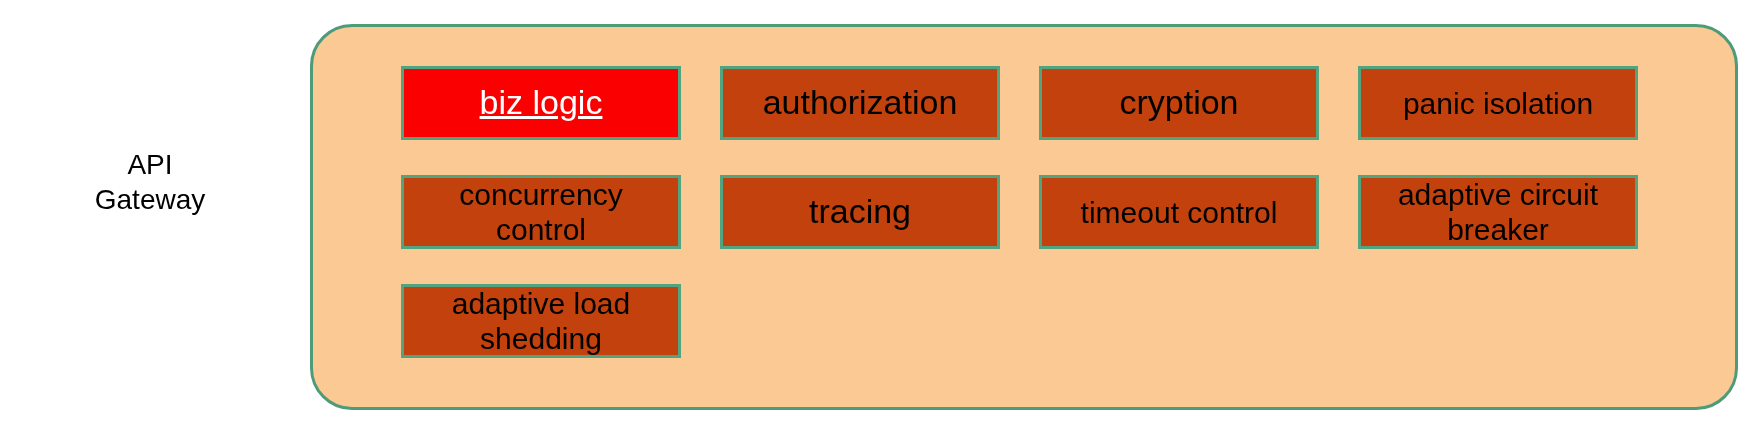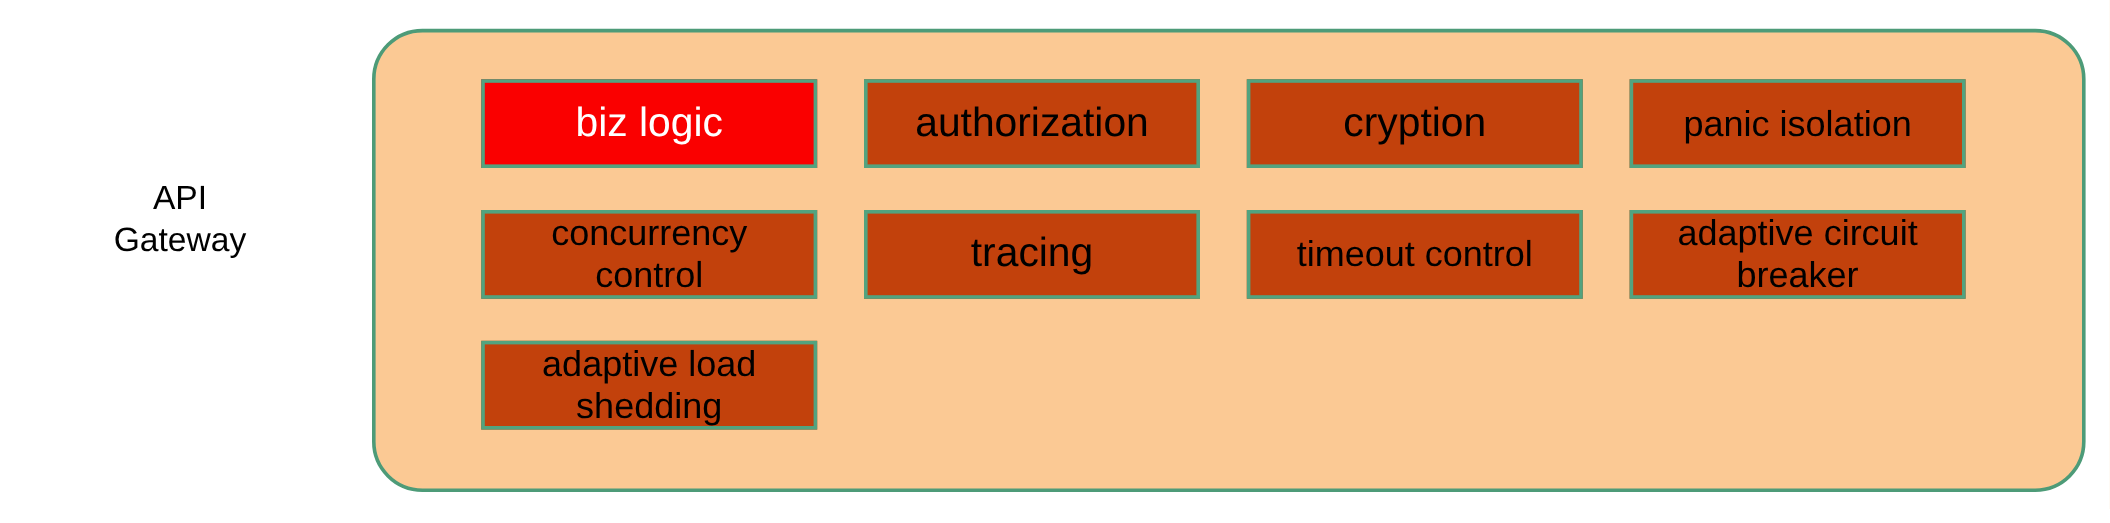--- a/index.html
+++ b/index.html
@@ -71,20 +71,21 @@
     font-size: 30px;
     text-align: center;
   }
   .module-box.size-two-line {
     font-size: 30px;
     line-height: 1.18;
   }
   .module-box.highlight {
     background: #fa0000;
     color: #ffffff;
+    text-decoration: underline;
   }
 </style>
 </head>
 <body>
 
 <div id="canvas">
 
   <div id="gateway-label">API
 Gateway</div>
 

